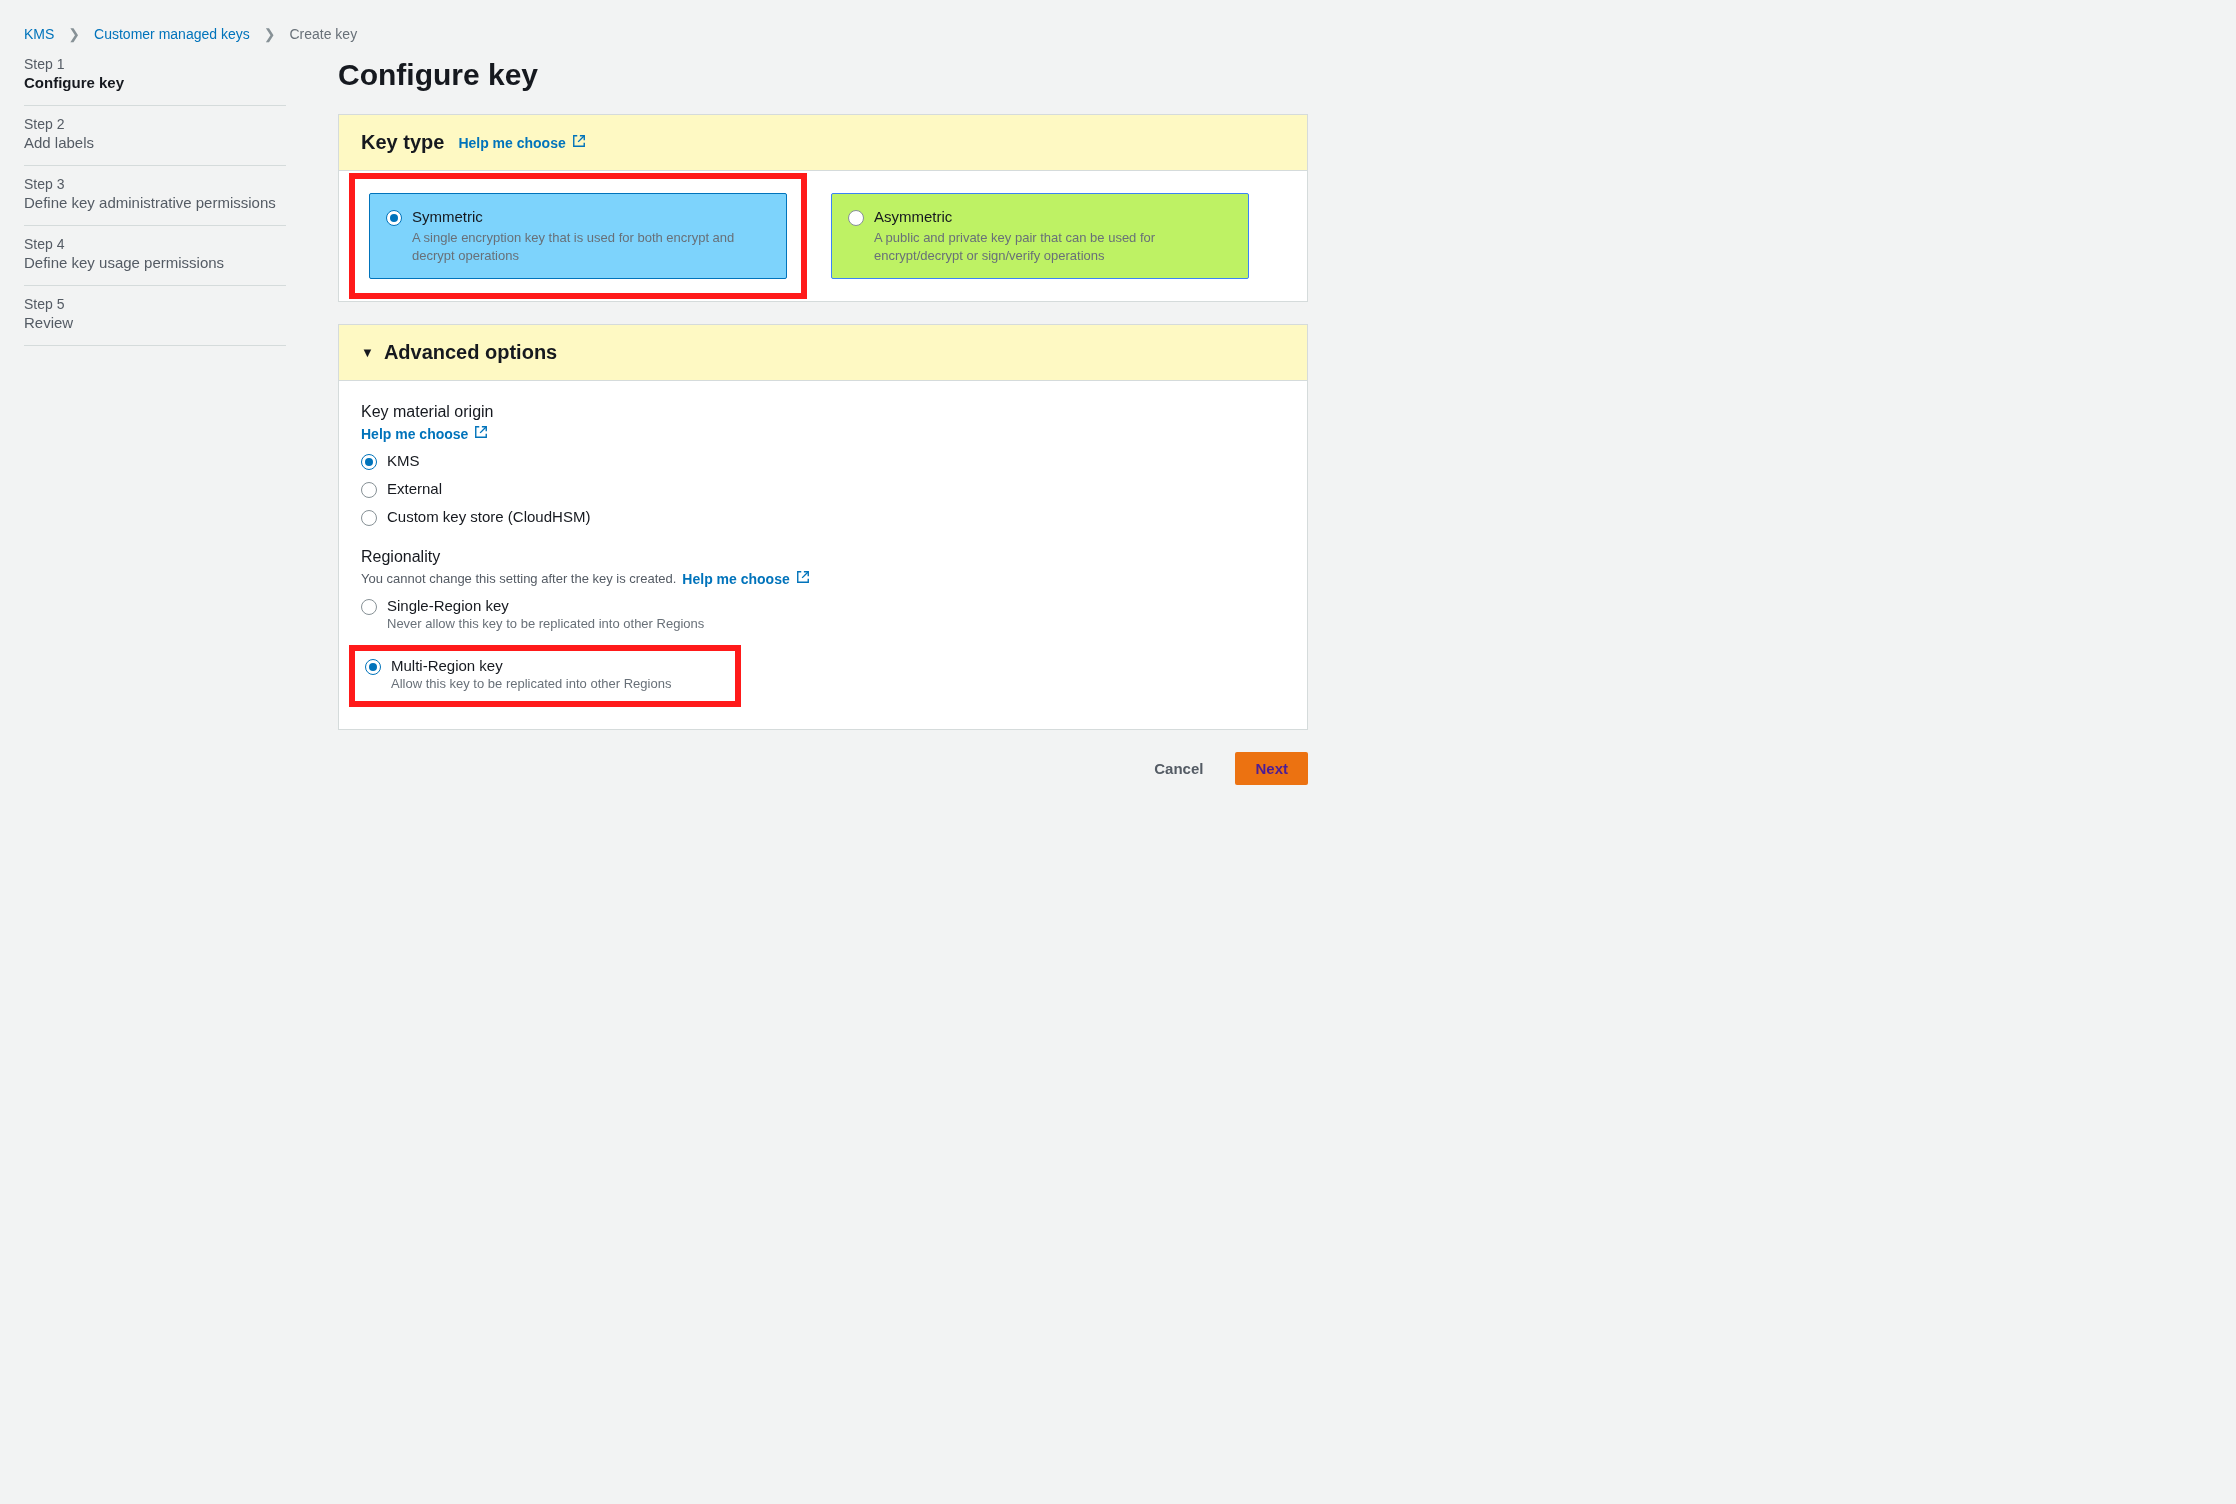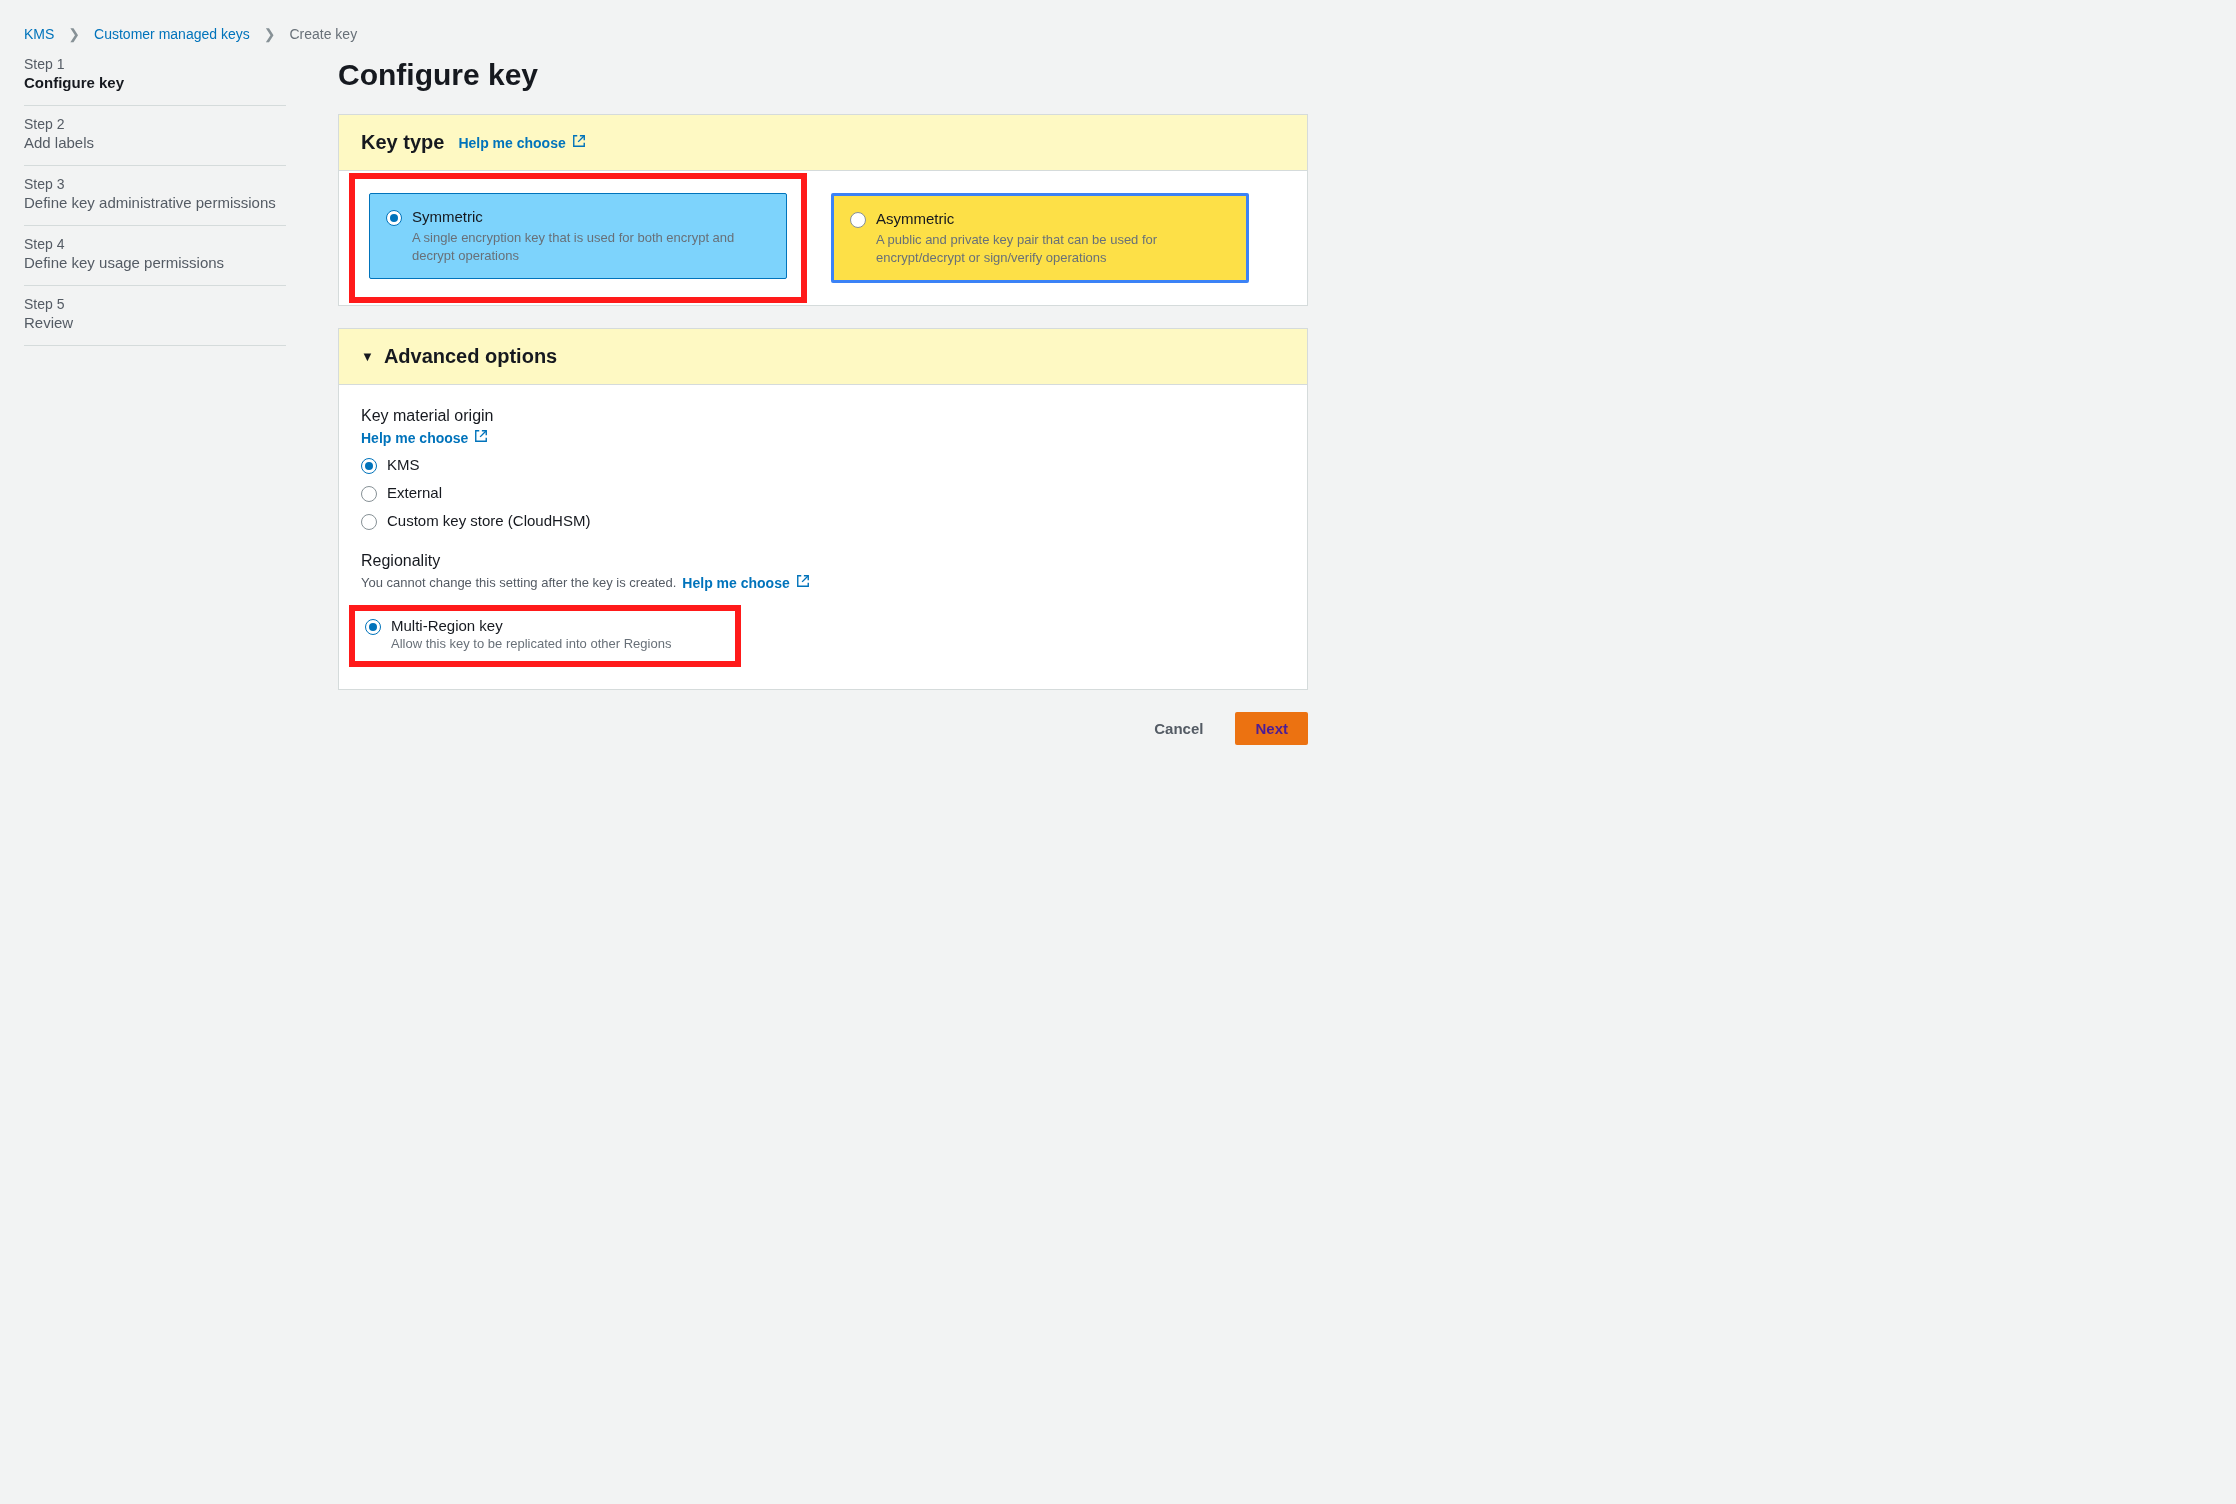--- a/index.html
+++ b/index.html
@@ -63,27 +63,27 @@
     .key-type-row {
       display: flex;
       gap: 24px;
     }
     .highlight-wrap {
       border: 6px solid #ff1a1a;
       padding: 14px;
       margin: -20px 0 -20px -12px;
     }
     .option-card {
-      border: 3px solid #3b82f6;
+      border: 1px solid #3b82f6;
       border-radius: 2px;
       padding: 14px 16px 14px 16px;
       display: flex;
       gap: 10px;
       width: 418px;
-      background: #fde047;
+      background: #bef264;
     }
     .option-card.selected {
       background: #7dd3fc;
       border: 1px solid #0073bb;
     }
     .option-card .txt { flex: 1; }
     .option-card .txt .lbl { font-size: 15px; color: #16191f; }
     .option-card .txt .desc { font-size: 13px; color: #687078; margin-top: 4px; line-height: 1.35; }
     .radio {
       width: 16px; height: 16px; border: 1.5px solid #879196; border-radius: 50%; flex: 0 0 auto; margin-top: 2px; position: relative; background:#fff;
@@ -236,20 +236,27 @@
                 <span>
                   <svg class="ext" viewBox="0 0 16 16" fill="none" stroke="#0073bb" stroke-width="1.6">
                       <path d="M6 2H2v12h12v-4"></path>
                       <path d="M9 2h5v5"></path>
                       <path d="M14 2L7 9"></path>
                     </svg>
                 </span>
               </a>
             </div>
             <div class="radio-list">
+              <label class="radio-row">
+                <span class="radio"></span>
+                <span>
+                  <div class="rlabel">Single-Region key</div>
+                  <div class="rdesc">Never allow this key to be replicated into other Regions</div>
+                </span>
+              </label>
               <div class="highlight-wrap2">
                 <label class="radio-row">
                   <span class="radio checked"></span>
                   <span>
                     <div class="rlabel">Multi-Region key</div>
                     <div class="rdesc">Allow this key to be replicated into other Regions</div>
                   </span>
                 </label>
               </div>
             </div>

